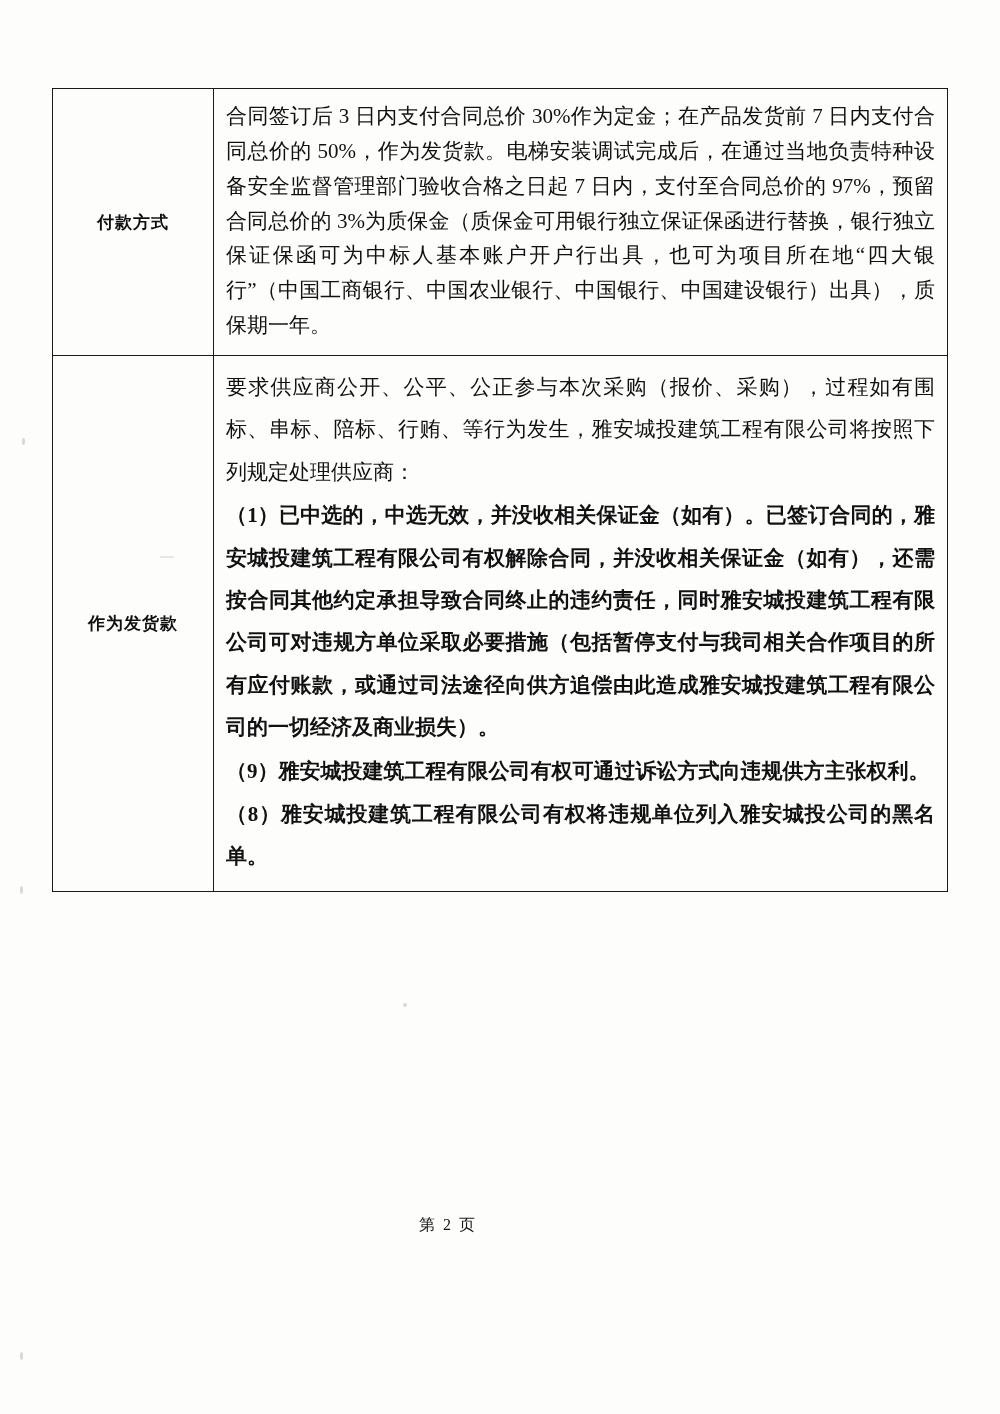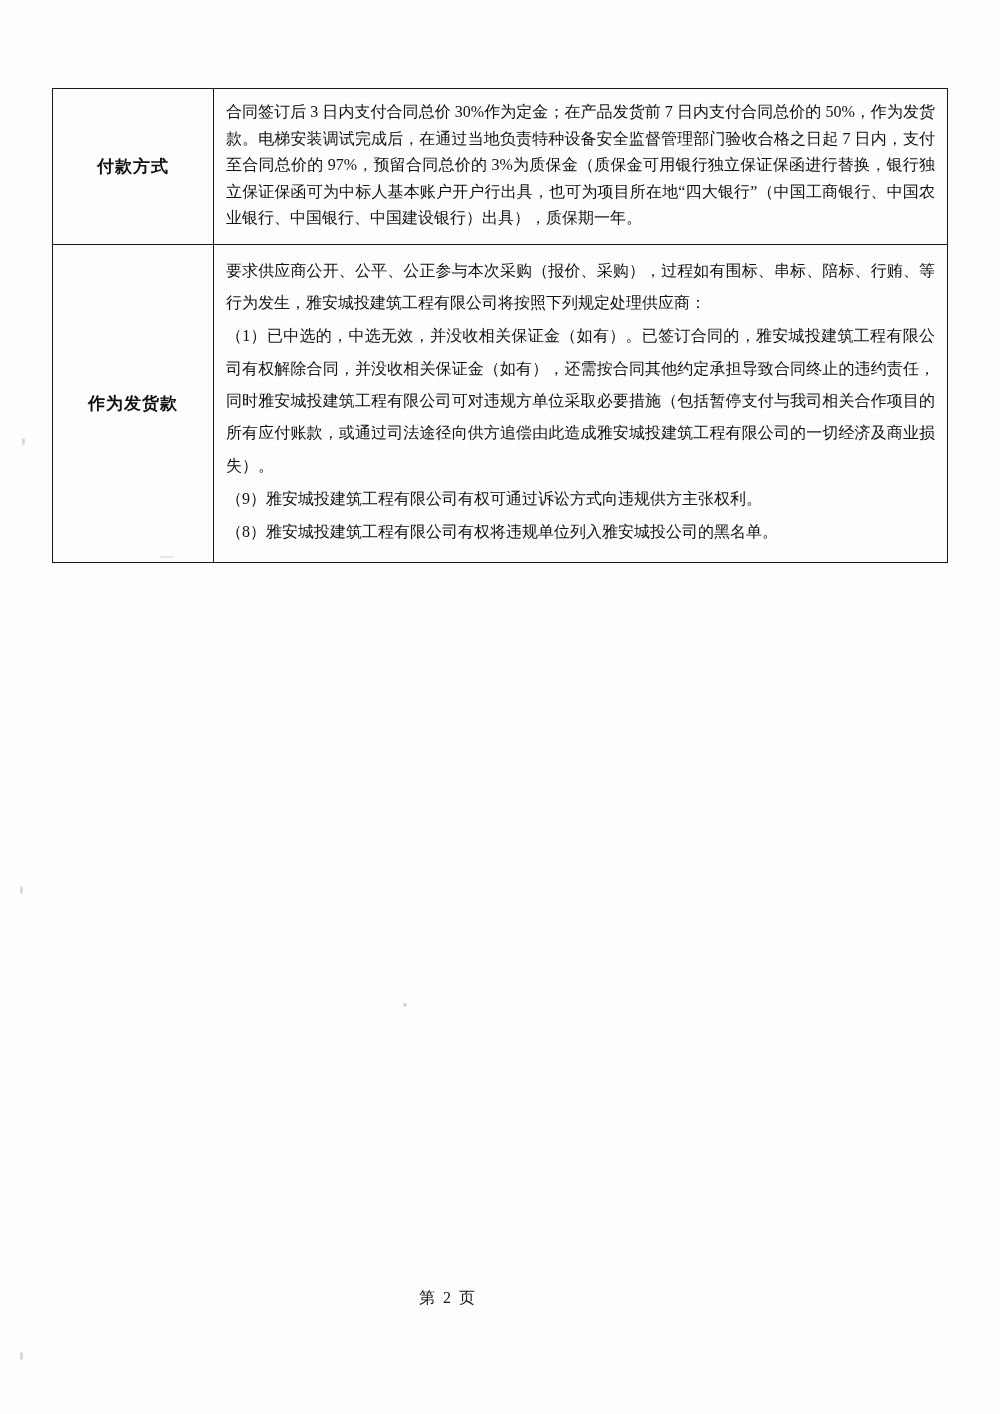--- a/index.html
+++ b/index.html
@@ -42,41 +42,42 @@
     font-weight: bold;
     font-size: 17px;
     letter-spacing: 1px;
     color: #0f0f0f;
   }
   td.content-cell {
     padding: 10px 12px 12px 12px;
     vertical-align: top;
   }
   .para {
-    font-size: 16px;
+    font-size: 21px;
     line-height: 1.62;
     text-align: justify;
     text-justify: inter-ideograph;
     color: #111111;
     margin: 0;
   }
   .content-pay .para {
     line-height: 1.66;
   }
   .content-integrity .para {
     line-height: 2.02;
     margin-bottom: 1px;
   }
   .content-integrity .para.indent {
     text-indent: 0;
+    font-weight: bold;
   }
   .footer {
     position: absolute;
     left: 0;
-    top: 1288px;
+    top: 1215px;
     width: 896px;
     text-align: center;
     font-size: 16px;
     letter-spacing: 2px;
     color: #151515;
   }
   
   .speck {
     position: absolute;
     background: #b9b9b5;

